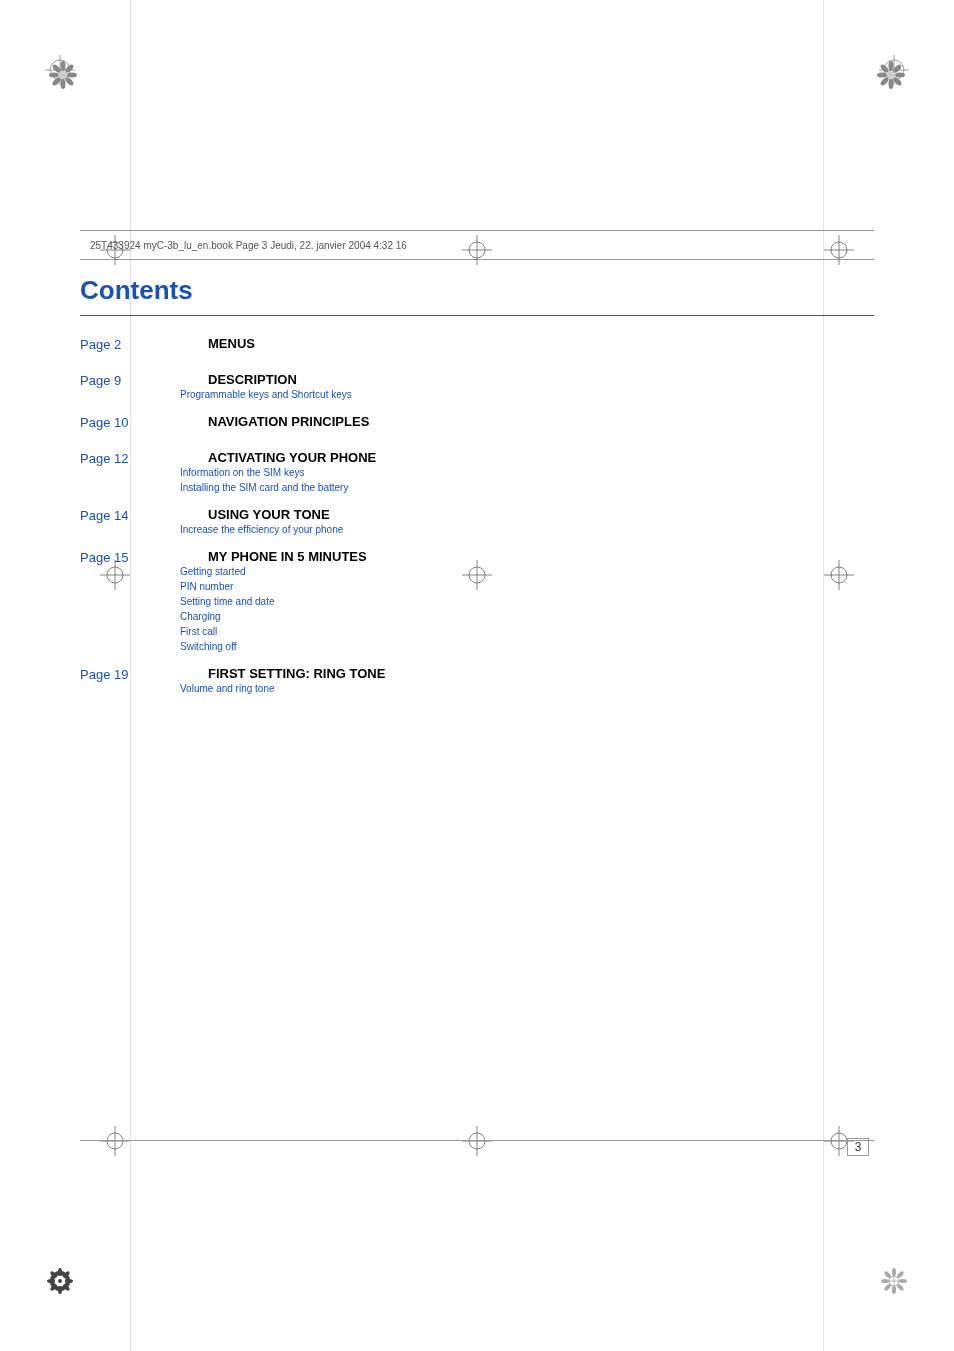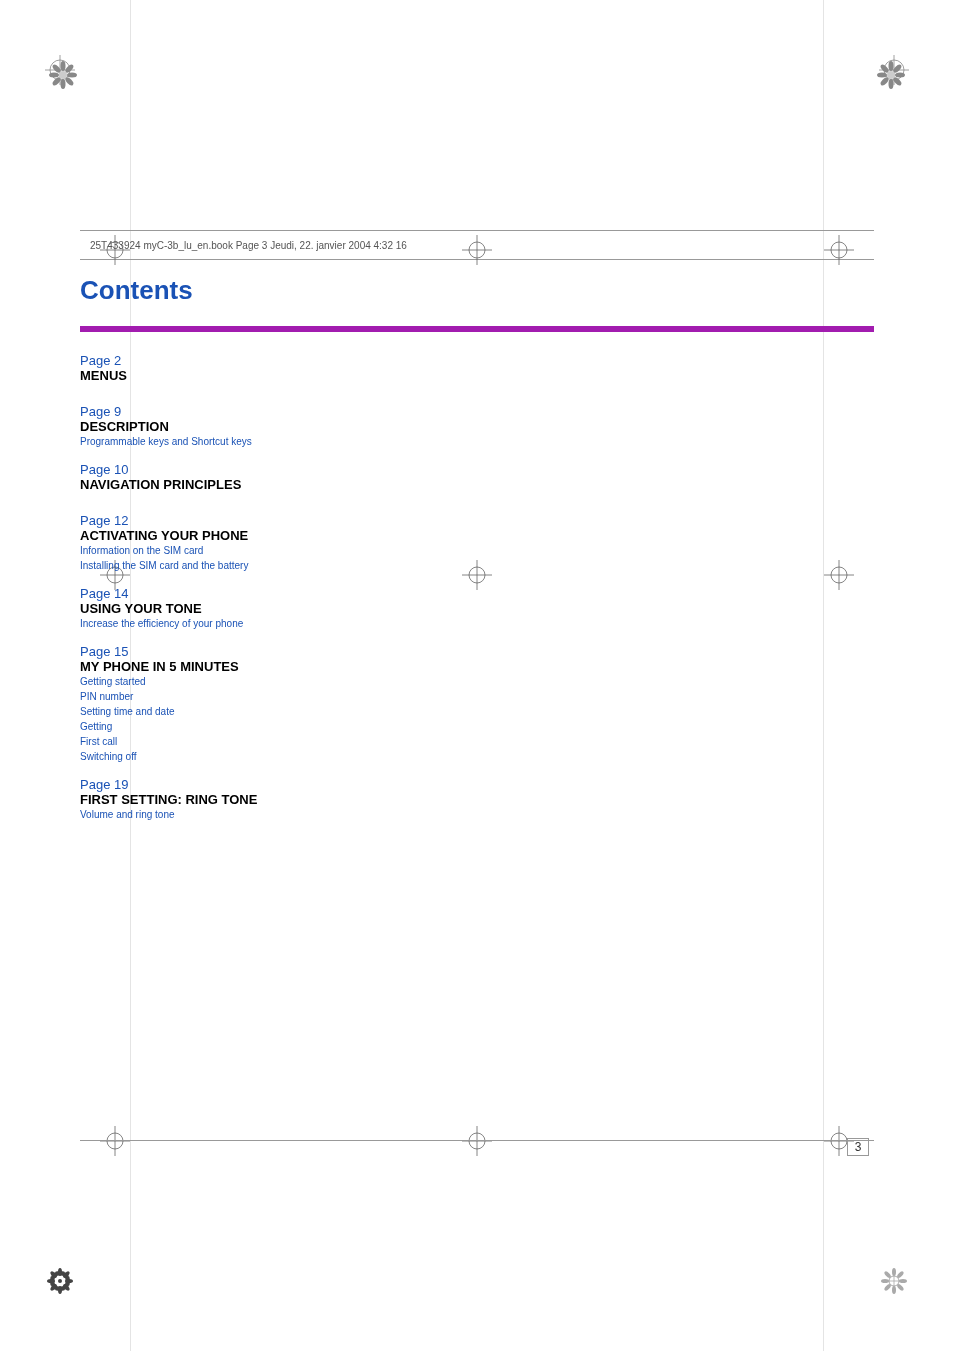--- a/index.html
+++ b/index.html
@@ -55,53 +55,53 @@
       top: 275px;
       left: 80px;
       right: 80px;
       bottom: 220px;
     }
 
     .page-title {
       font-size: 26px;
       font-weight: bold;
       color: #1a52b5;
-      border-bottom: 6px solid #a21caf;
-      padding-bottom: 20px;
+      border-bottom: 1px solid #a21caf;
+      padding-bottom: 9px;
       margin-bottom: 20px;
     }
 
     .toc-table {
       width: 100%;
       border-collapse: collapse;
     }
 
     .toc-row {
       display: flex;
       margin-bottom: 4px;
       align-items: flex-start;
-      flex-direction: column;
     }
 
     .toc-page {
       width: 100px;
       min-width: 100px;
       font-size: 13px;
       color: #1a52b5;
       padding-top: 1px;
     }
 
     .toc-content {
       flex: 1;
     }
 
     .toc-heading {
       font-size: 13px;
       font-weight: bold;
       color: #000;
+      margin-left: 28px;
     }
 
     .toc-subitem {
       font-size: 10px;
       color: #1a52b5;
       line-height: 1.5;
     }
 
     .toc-row-spacer {
       height: 8px;
@@ -395,41 +395,41 @@
           <div class="toc-content">
             <div class="toc-heading">NAVIGATION PRINCIPLES</div>
           </div>
         </div>
         <div class="toc-row-spacer"></div>
         <div class="toc-row-spacer"></div>
         <div class="toc-row">
           <div class="toc-page">Page 12</div>
           <div class="toc-content">
             <div class="toc-heading">ACTIVATING YOUR PHONE</div>
-            <div class="toc-subitem">Information on the SIM card</div>
+            <div class="toc-subitem">Information on the SIM keys</div>
             <div class="toc-subitem">Installing the SIM card and the battery</div>
           </div>
         </div>
         <div class="toc-row-spacer"></div>
         <div class="toc-row">
           <div class="toc-page">Page 14</div>
           <div class="toc-content">
             <div class="toc-heading">USING YOUR TONE</div>
             <div class="toc-subitem">Increase the efficiency of your phone</div>
           </div>
         </div>
         <div class="toc-row-spacer"></div>
         <div class="toc-row">
           <div class="toc-page">Page 15</div>
           <div class="toc-content">
             <div class="toc-heading">MY PHONE IN 5 MINUTES</div>
             <div class="toc-subitem">Getting started</div>
             <div class="toc-subitem">PIN number</div>
             <div class="toc-subitem">Setting time and date</div>
-            <div class="toc-subitem">Getting</div>
+            <div class="toc-subitem">Charging</div>
             <div class="toc-subitem">First call</div>
             <div class="toc-subitem">Switching off</div>
           </div>
         </div>
         <div class="toc-row-spacer"></div>
         <div class="toc-row">
           <div class="toc-page">Page 19</div>
           <div class="toc-content">
             <div class="toc-heading">FIRST SETTING: RING TONE</div>
             <div class="toc-subitem">Volume and ring tone</div>

